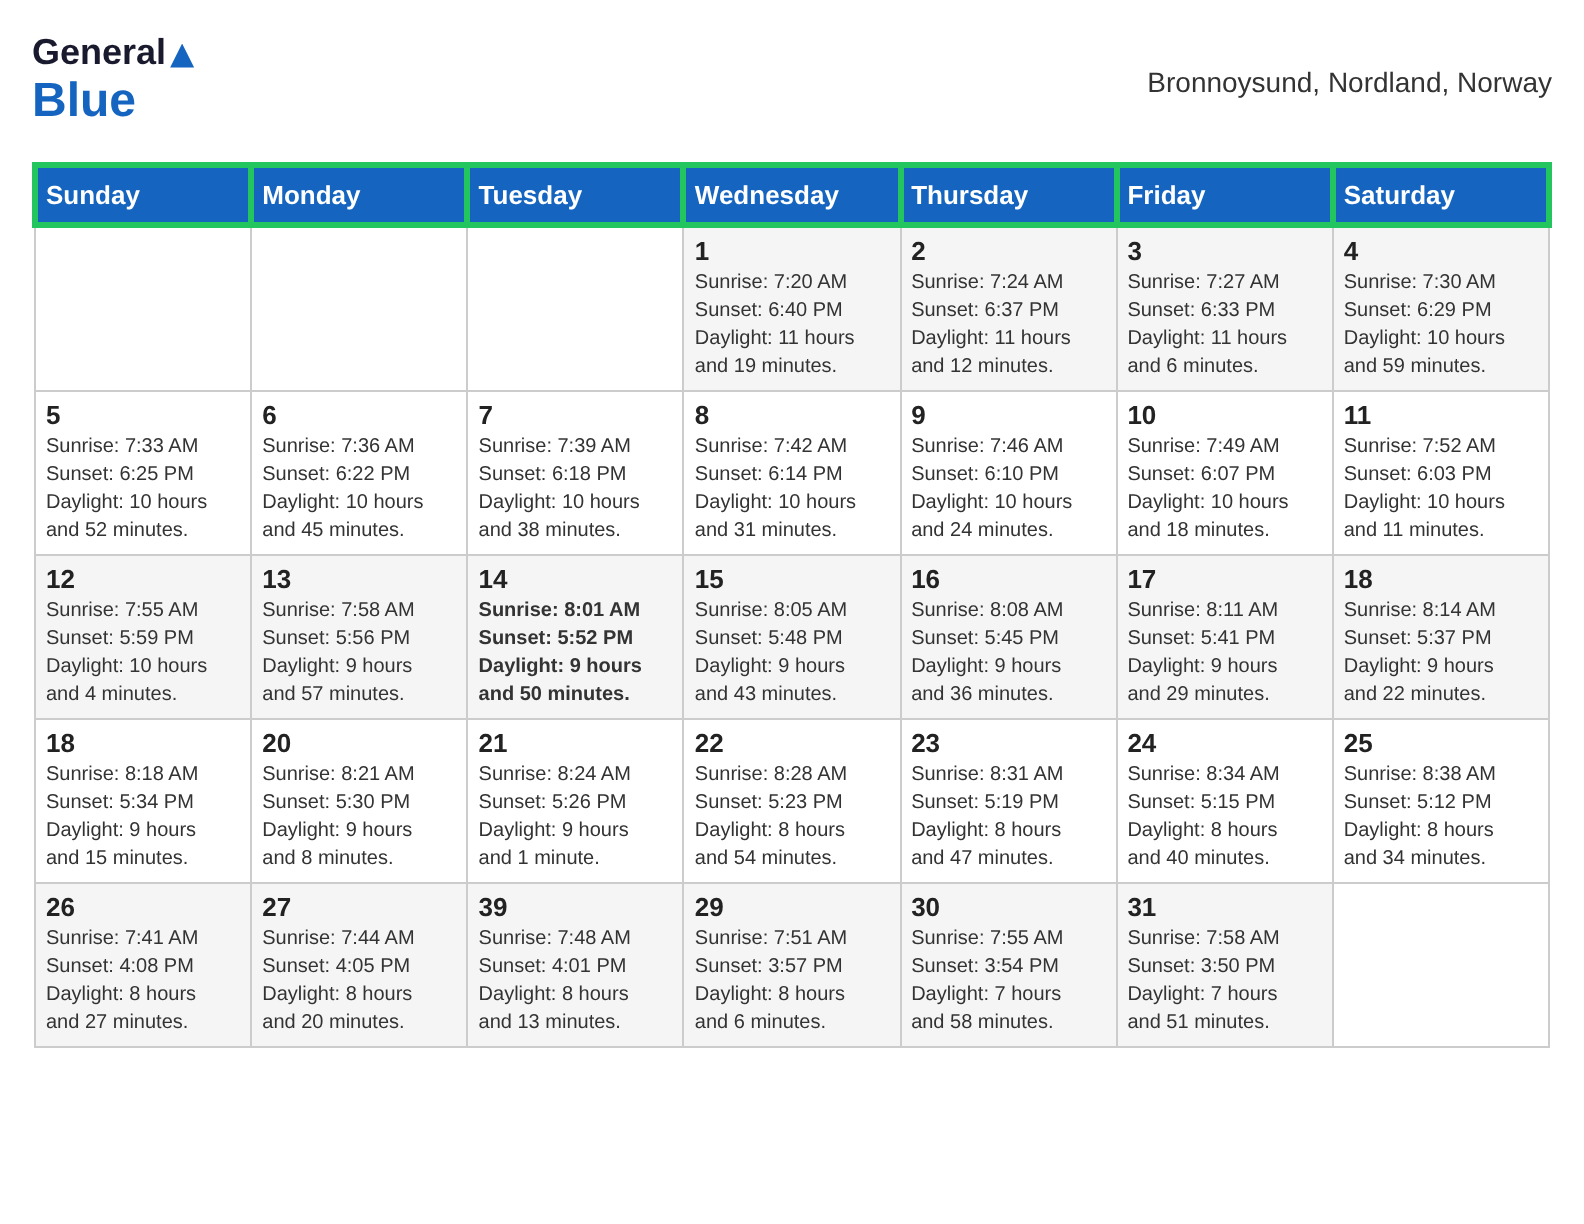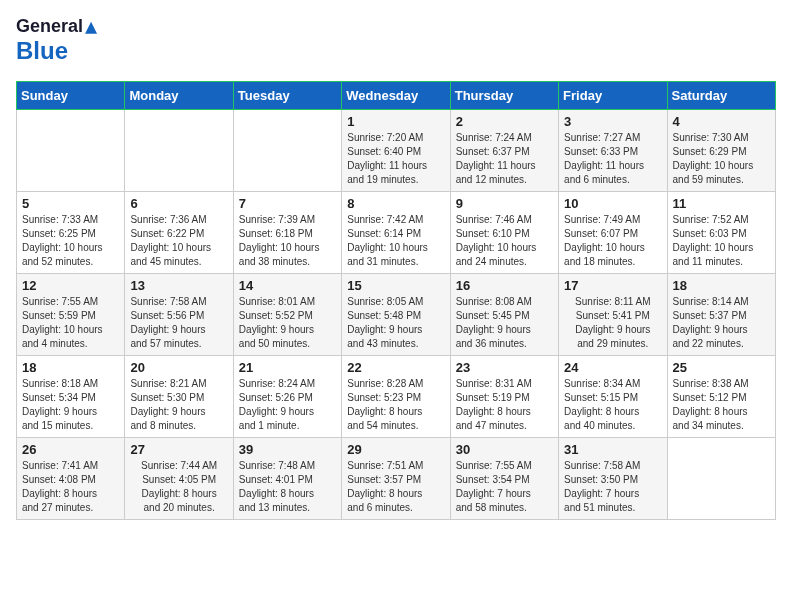--- a/index.html
+++ b/index.html
@@ -58,21 +58,21 @@
       table-layout: fixed;
     }
     thead tr {
       background-color: #1565c0;
       color: white;
     }
     thead th {
       padding: 6px 4px;
       font-size: 13px;
       font-weight: bold;
-      border: 1px solid #22c55e;
+      border: 3px solid #22c55e;
       text-align: left;
     }
     tbody tr {
       background: #fff;
     }
     tbody tr:nth-child(odd) {
       background: #f5f5f5;
     }
     tbody td {
       border: 1px solid #ccc;
@@ -101,20 +101,21 @@
 <body>
 
 <div class="header">
   <div class="logo">
     <div>
       <span class="logo-general">General</span><span class="logo-icon"></span>
     </div>
     <div class="logo-blue">Blue</div>
   </div>
   <div class="title-section">
+    <div class="location">Bronnoysund, Nordland, Norway</div>
   </div>
 </div>
 
 <table>
   <thead>
     <tr>
     <th>Sunday</th>
         <th>Monday</th>
         <th>Tuesday</th>
         <th>Wednesday</th>
@@ -218,42 +219,42 @@
         </td>
         <td>
           <span class="day-number">13</span>
           <div class="day-info" style="white-space: pre-line;">Sunrise: 7:58 AM
 Sunset: 5:56 PM
 Daylight: 9 hours
 and 57 minutes.</div>
         </td>
         <td>
           <span class="day-number">14</span>
-          <div class="day-info" style="white-space: pre-line;">Sunrise: 8:01 AM
+          <div class="day-info" style="white-space: pre-line; font-weight: bold;">Sunrise: 8:01 AM
 Sunset: 5:52 PM
 Daylight: 9 hours
 and 50 minutes.</div>
         </td>
         <td>
           <span class="day-number">15</span>
           <div class="day-info" style="white-space: pre-line;">Sunrise: 8:05 AM
 Sunset: 5:48 PM
 Daylight: 9 hours
 and 43 minutes.</div>
         </td>
         <td>
           <span class="day-number">16</span>
           <div class="day-info" style="white-space: pre-line;">Sunrise: 8:08 AM
 Sunset: 5:45 PM
 Daylight: 9 hours
 and 36 minutes.</div>
         </td>
         <td>
           <span class="day-number">17</span>
-          <div class="day-info" style="white-space: pre-line; text-align: center;">Sunrise: 8:11 AM
+          <div class="day-info" style="white-space: pre-line;">Sunrise: 8:11 AM
 Sunset: 5:41 PM
 Daylight: 9 hours
 and 29 minutes.</div>
         </td>
         <td>
           <span class="day-number">18</span>
           <div class="day-info" style="white-space: pre-line;">Sunrise: 8:14 AM
 Sunset: 5:37 PM
 Daylight: 9 hours
 and 22 minutes.</div>
@@ -313,21 +314,21 @@
       <tr>
         <td>
           <span class="day-number">26</span>
           <div class="day-info" style="white-space: pre-line;">Sunrise: 7:41 AM
 Sunset: 4:08 PM
 Daylight: 8 hours
 and 27 minutes.</div>
         </td>
         <td>
           <span class="day-number">27</span>
-          <div class="day-info" style="white-space: pre-line; text-align: center;">Sunrise: 7:44 AM
+          <div class="day-info" style="white-space: pre-line;">Sunrise: 7:44 AM
 Sunset: 4:05 PM
 Daylight: 8 hours
 and 20 minutes.</div>
         </td>
         <td>
           <span class="day-number">39</span>
           <div class="day-info" style="white-space: pre-line;">Sunrise: 7:48 AM
 Sunset: 4:01 PM
 Daylight: 8 hours
 and 13 minutes.</div>

